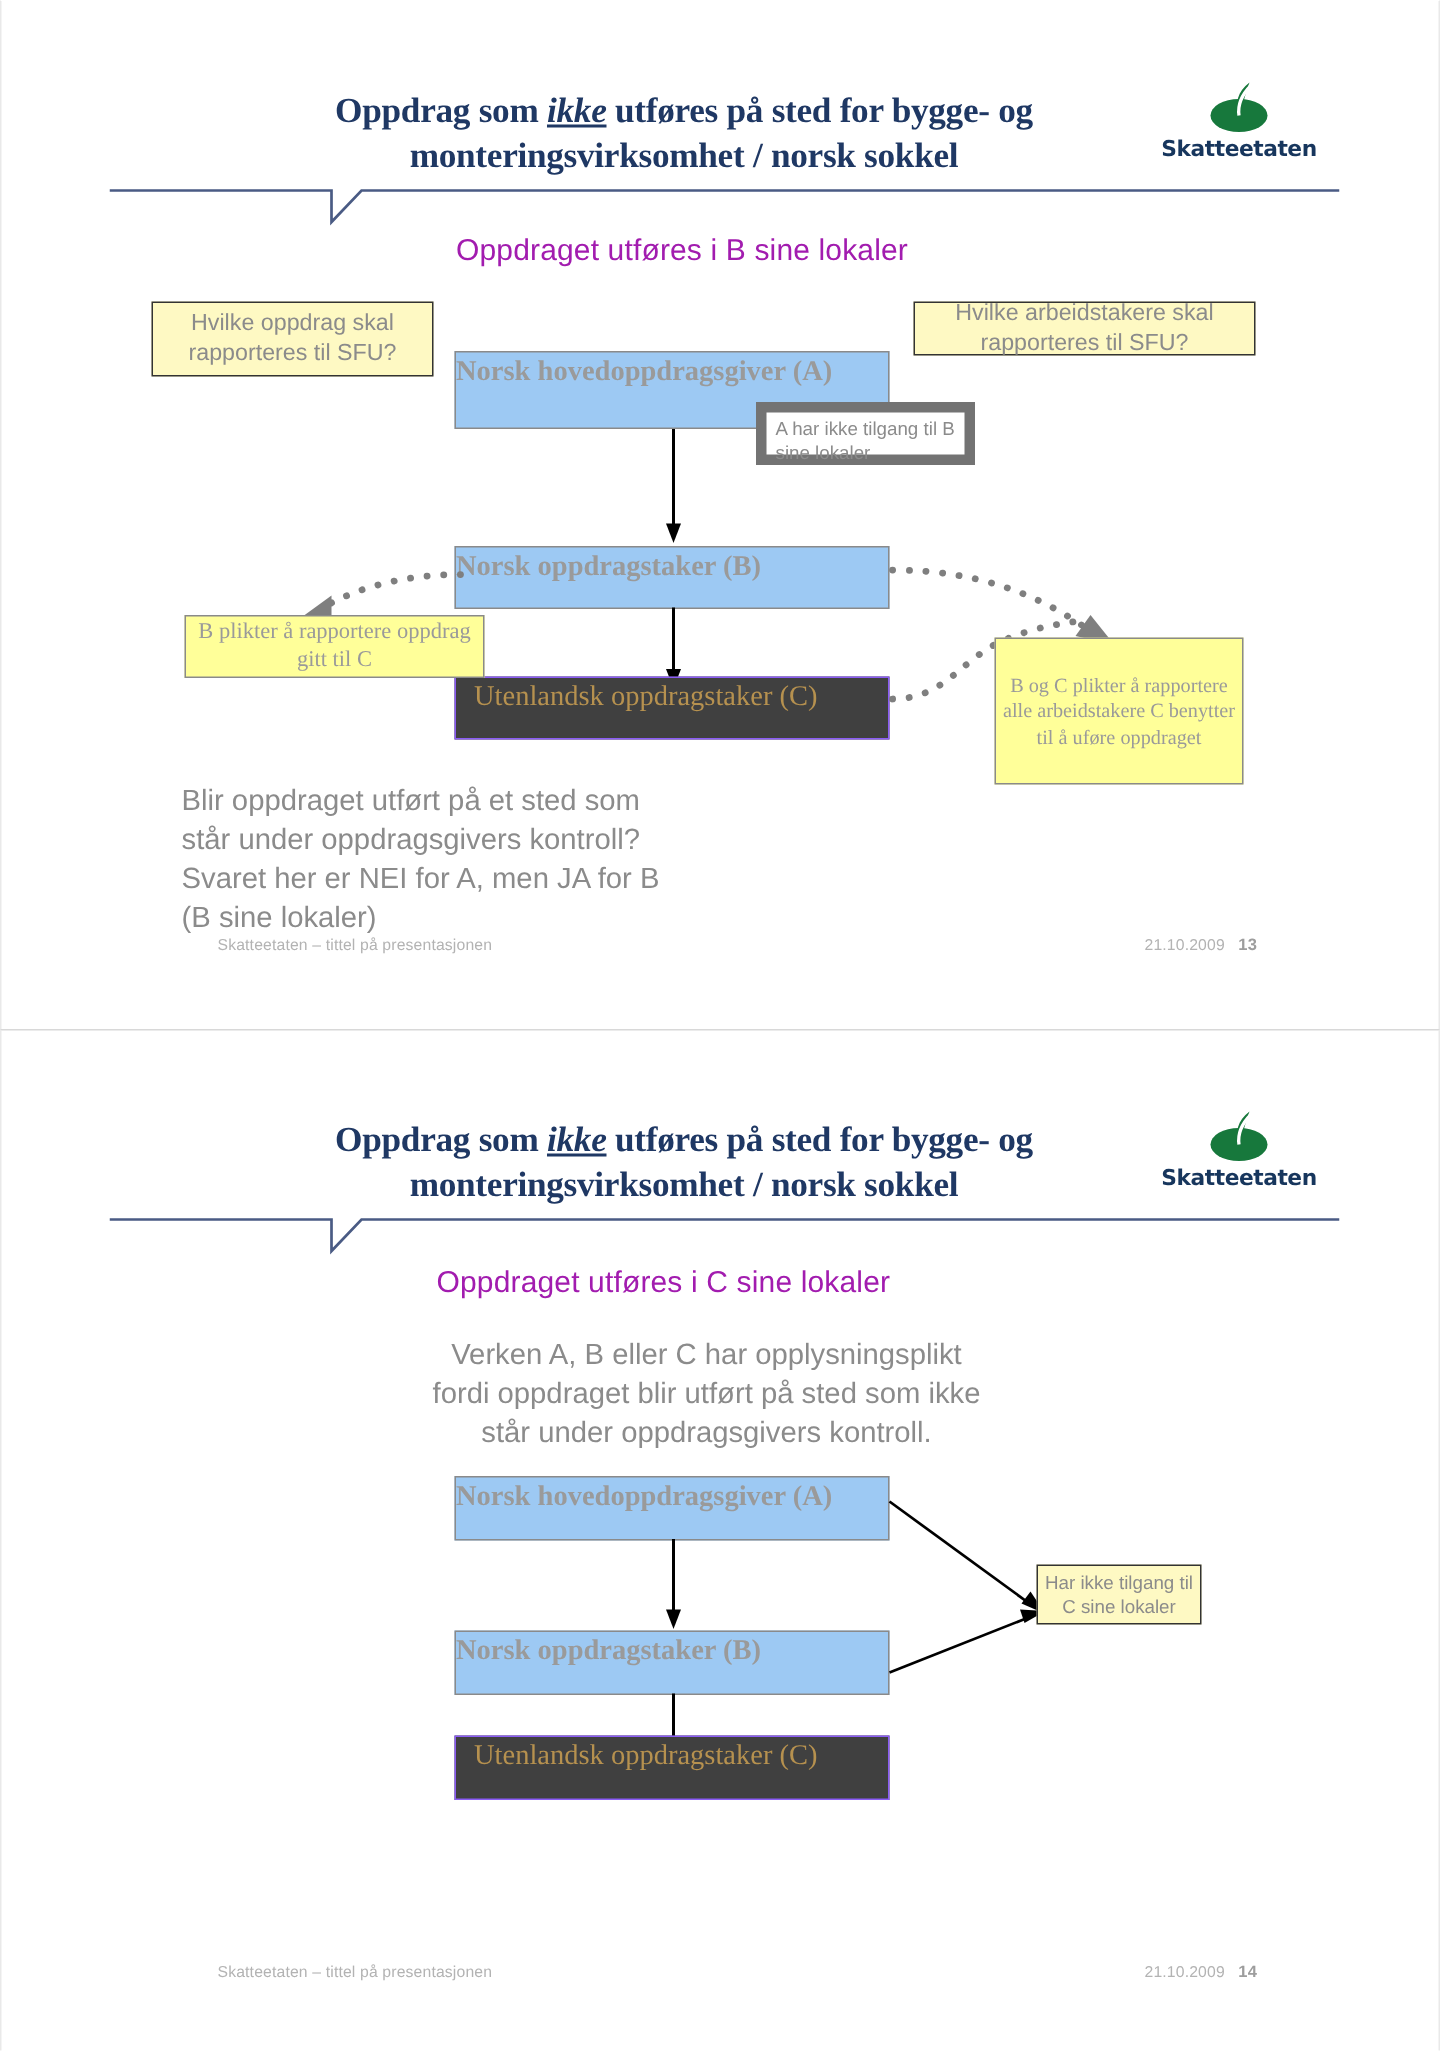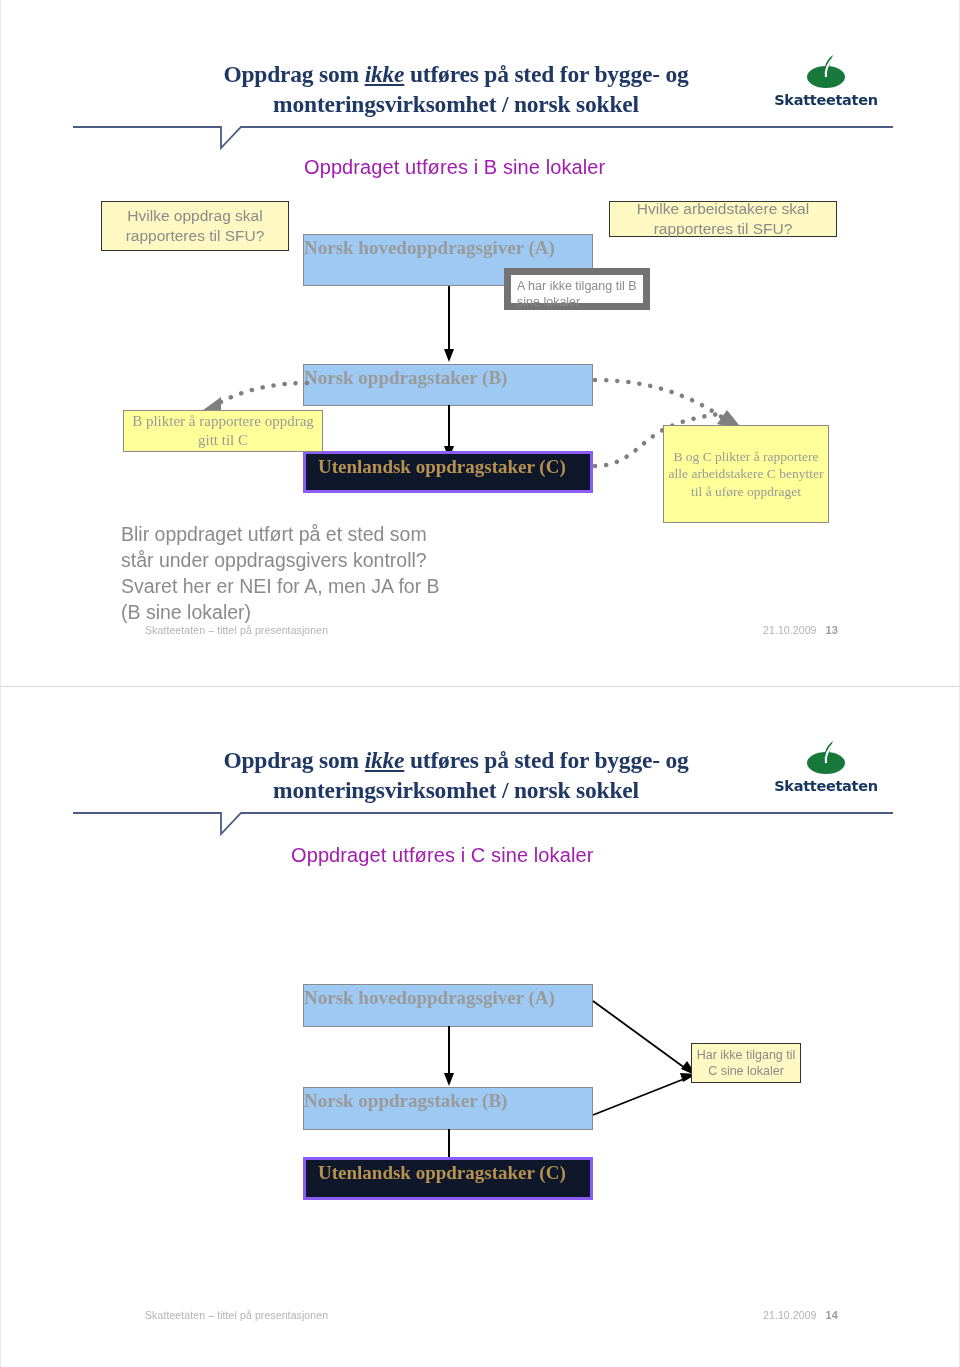--- a/index.html
+++ b/index.html
@@ -83,24 +83,24 @@
     border: 1px solid #8a8a8a;
     font-family: "Liberation Serif", serif;
     font-weight: bold;
     font-size: 19px;
     color: #9a9a9a;
     justify-content: flex-start;
     align-items: flex-start;
     padding-top: 2px;
   }
   .box-orange {
-    background: #0f172a;
-    border: 3px solid #8b5cf6;
+    background: #404040;
+    border: 1px solid #8b5cf6;
     font-family: "Liberation Serif", serif;
-    font-weight: bold;
+    font-weight: normal;
     font-size: 19px;
     color: #b6914f;
     justify-content: flex-start;
     padding-left: 12px;
     align-items: flex-start;
     padding-top: 2px;
   }
   .box-white {
     background: #fef9c3;
     border: 1.6px solid #333333;
@@ -267,20 +267,25 @@
     </svg>
     <div class="logo-text">Skatteetaten</div>
   </div>
 
   <svg class="divider-svg" style="left:72px; top:120px;" width="820" height="32" viewBox="0 0 820 32">
     <path d="M0 6 L148 6 L148 27 L168 6 L820 6" stroke="#4a5b84" stroke-width="1.8" fill="none"></path>
   </svg>
 
   <div class="subtitle" style="left:290px; top:157px;">Oppdraget utføres i C sine lokaler</div>
 
+  <div class="body-text center" style="left:250px; top:203px; width:440px;">
+    <div>Verken A, B eller C har opplysningsplikt</div>
+    <div>fordi oppdraget blir utført på sted som ikke</div>
+    <div>står under oppdragsgivers kontroll.</div>
+  </div>
 
   <div class="box box-blue" style="left:302px; top:297px; width:290px; height:43px;">
     <span>Norsk hovedoppdragsgiver (A)</span>
   </div>
 
   <svg class="connector" style="left:440px; top:339px;" width="16" height="62" viewBox="0 0 16 62">
     <path d="M8 0 L8 50" stroke="#000000" stroke-width="2" fill="none"></path>
     <path d="M8 60 L3 47 L13 47 Z" fill="#000000"></path>
   </svg>
 

